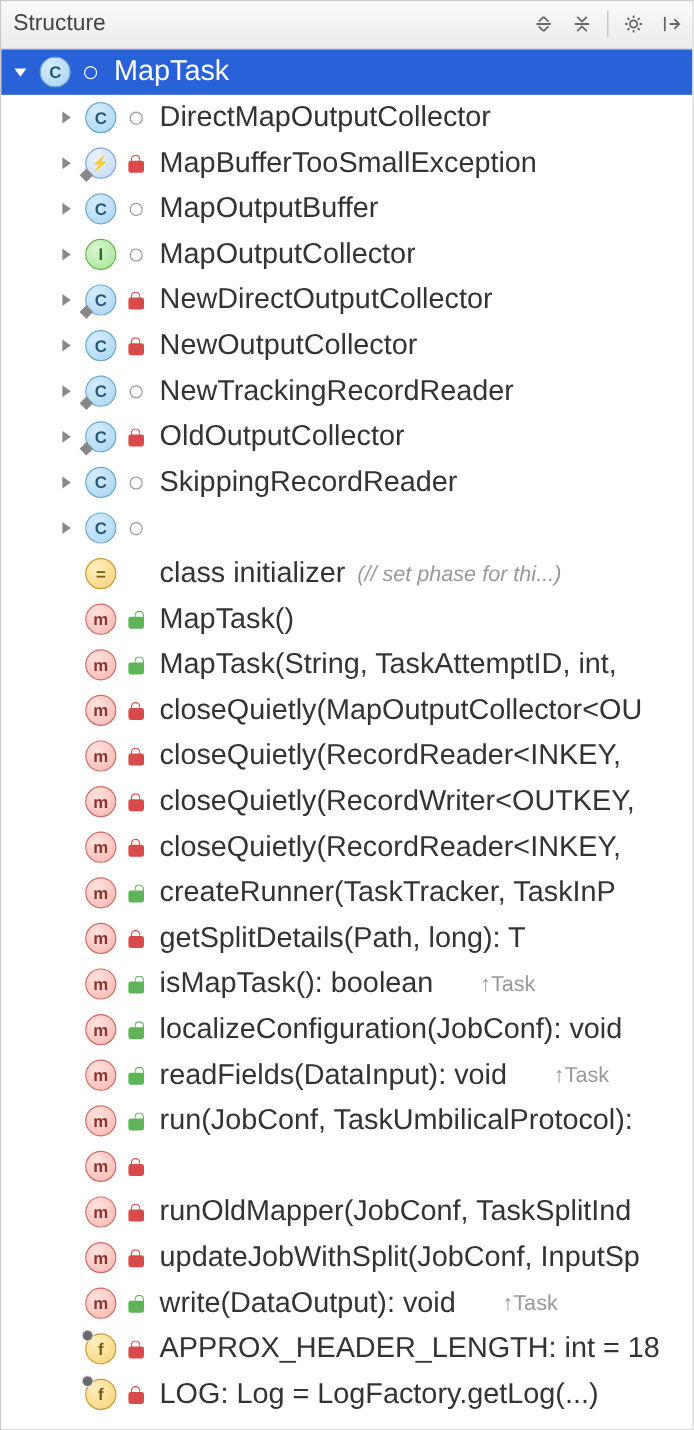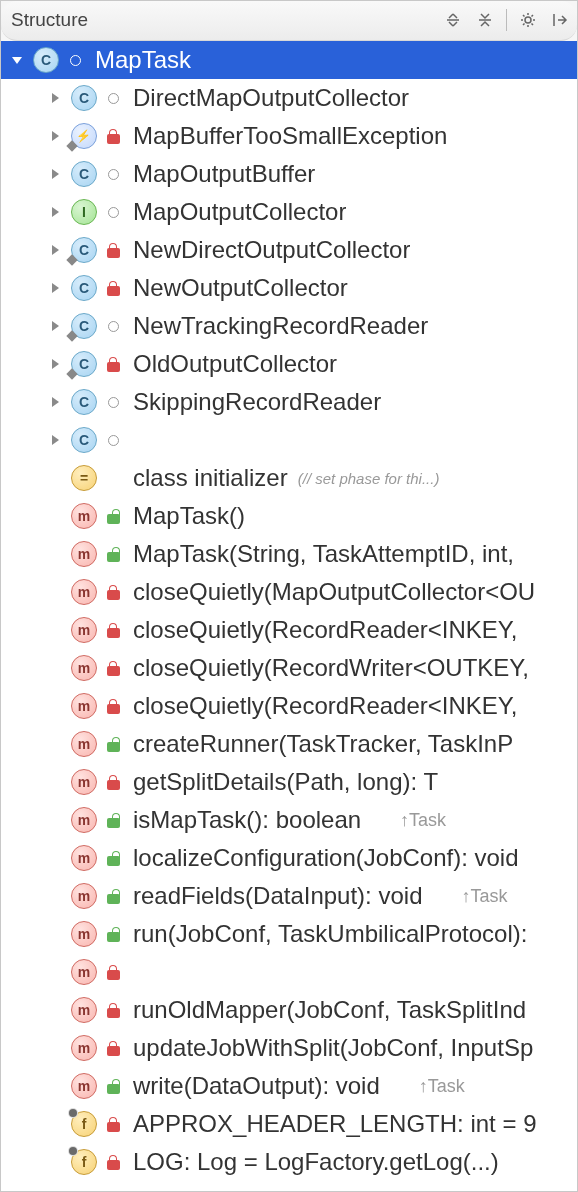--- a/index.html
+++ b/index.html
@@ -21,21 +21,20 @@
   flex-direction: column;
 }
 .header {
   display: flex;
   align-items: center;
   justify-content: space-between;
   padding: 4px 6px 6px 10px;
   background: linear-gradient(#f9f9f9, #ececec);
   border-bottom: 1px solid #d8d8d8;
   height: 40px;
-  border-radius: 16px;
 }
 .header-title {
   font-size: 19px;
   color: #444;
 }
 .header-tools {
   display: flex;
   align-items: center;
   gap: 10px;
 }
@@ -203,21 +202,21 @@
 .label {
   font-size: 24px;
   padding-left: 6px;
   overflow: hidden;
   text-overflow: clip;
 }
 .annot {
   color: #999;
   font-style: italic;
   padding-left: 6px;
-  font-size: 15px;
+  font-size: 18px;
 }
 .inherit {
   color: #999;
   padding-left: 4px;
   font-size: 18px;
   margin-left: 31px;
 }
 .row.selected .label { color: #fff; }
 </style>
 </head>
@@ -582,21 +581,21 @@
           <span class="inherit">↑Task</span>
         </div>
         <div class="row indent-1">
           <span class="arrow blank"></span>
           <span class="icon-slot">
             <span class="badge badge-field">f</span>
           </span>
           <span class="vis-slot">
             <span class="lock red"></span>
           </span>
-          <span class="label">APPROX_HEADER_LENGTH: int = 9</span>
+          <span class="label">APPROX_HEADER_LENGTH: int = 18</span>
         </div>
         <div class="row indent-1">
           <span class="arrow blank"></span>
           <span class="icon-slot">
             <span class="badge badge-field">f</span>
           </span>
           <span class="vis-slot">
             <span class="lock red"></span>
           </span>
           <span class="label">LOG: Log = LogFactory.getLog(...)</span>

